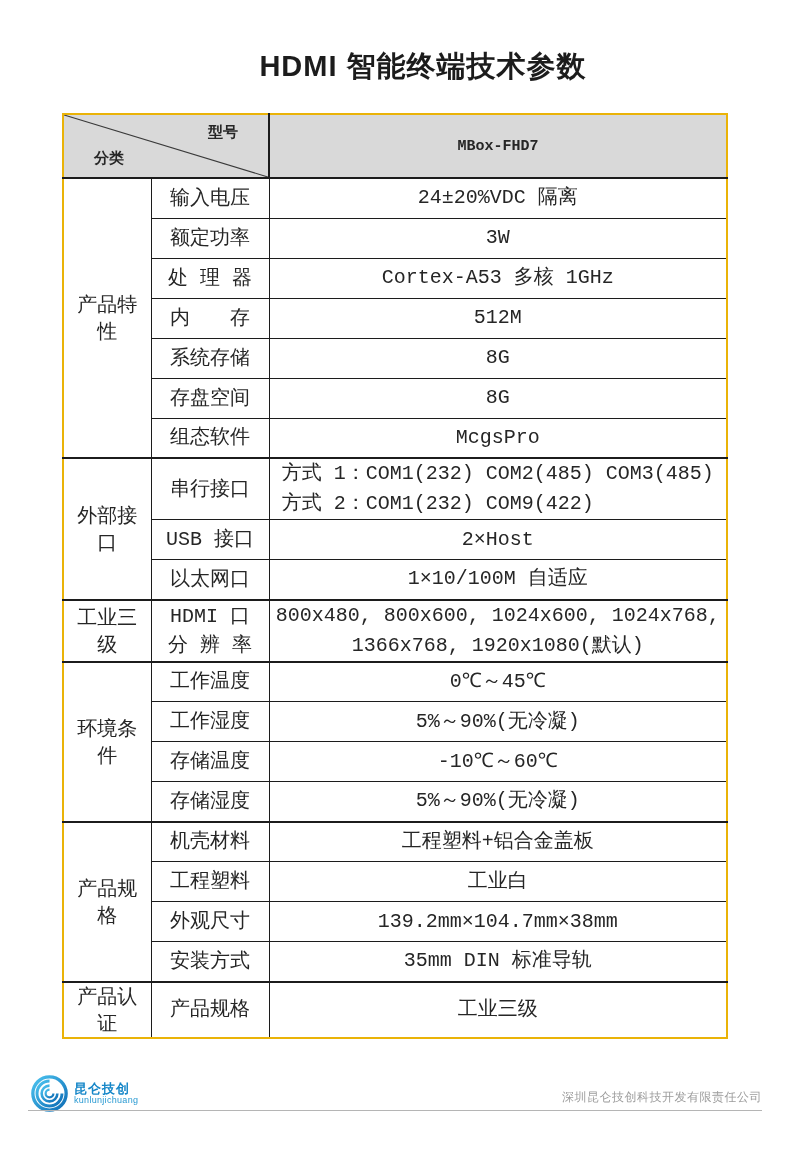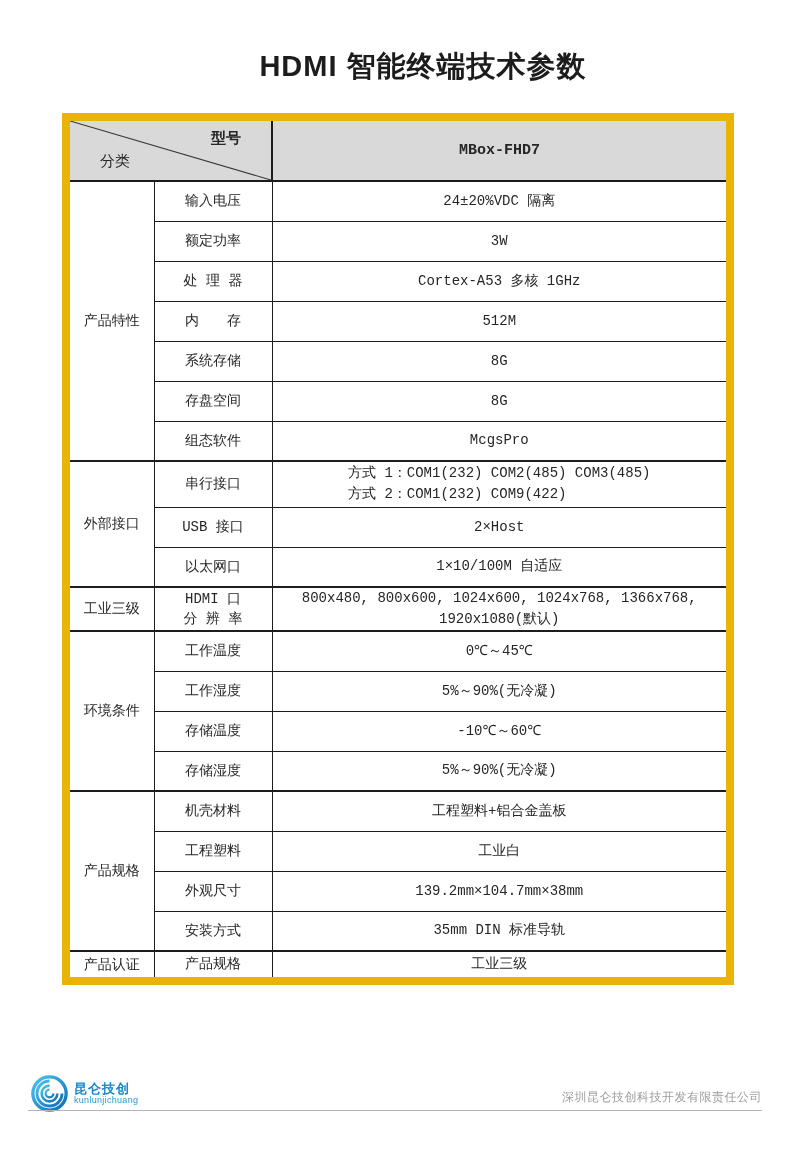--- a/index.html
+++ b/index.html
@@ -32,29 +32,29 @@
   }
 
   
   .spec-table {
     position: absolute;
     left: 62px;
     top: 113px;
     width: 666px;
     border-collapse: collapse;
     table-layout: fixed;
-    border: 8px solid #eab308;
+    border: 2px solid #eab308;
     font-family: "Liberation Mono", "Liberation Serif", serif;
   }
   .spec-table td {
     border: 1px solid #1c1c1c;
     text-align: center;
     vertical-align: middle;
     padding: 0 4px;
-    font-size: 14px;
+    font-size: 20px;
     color: #262626;
   }
   .col-cat   { width: 88px; }
   .col-param { width: 118px; }
   .col-val   { width: 458px; }
 
   tr.h40 { height: 40px; }
   tr.h44 { height: 44px; }
   tr.h46 { height: 46px; }
   tr.h45 { height: 30px; }
@@ -81,21 +81,21 @@
     position: absolute;
     top: 8px;
     right: 30px;
     font-weight: bold;
     font-size: 15px;
   }
   .corner-category {
     position: absolute;
     bottom: 9px;
     left: 30px;
-    font-weight: normal;
+    font-weight: bold;
     font-size: 15px;
     text-align: right;
   }
   .model-cell { border-left-width: 2px !important; }
 
   
   tr.sec-start td { border-top-width: 2px; }
 
   .sec-cell {
     font-weight: normal;

